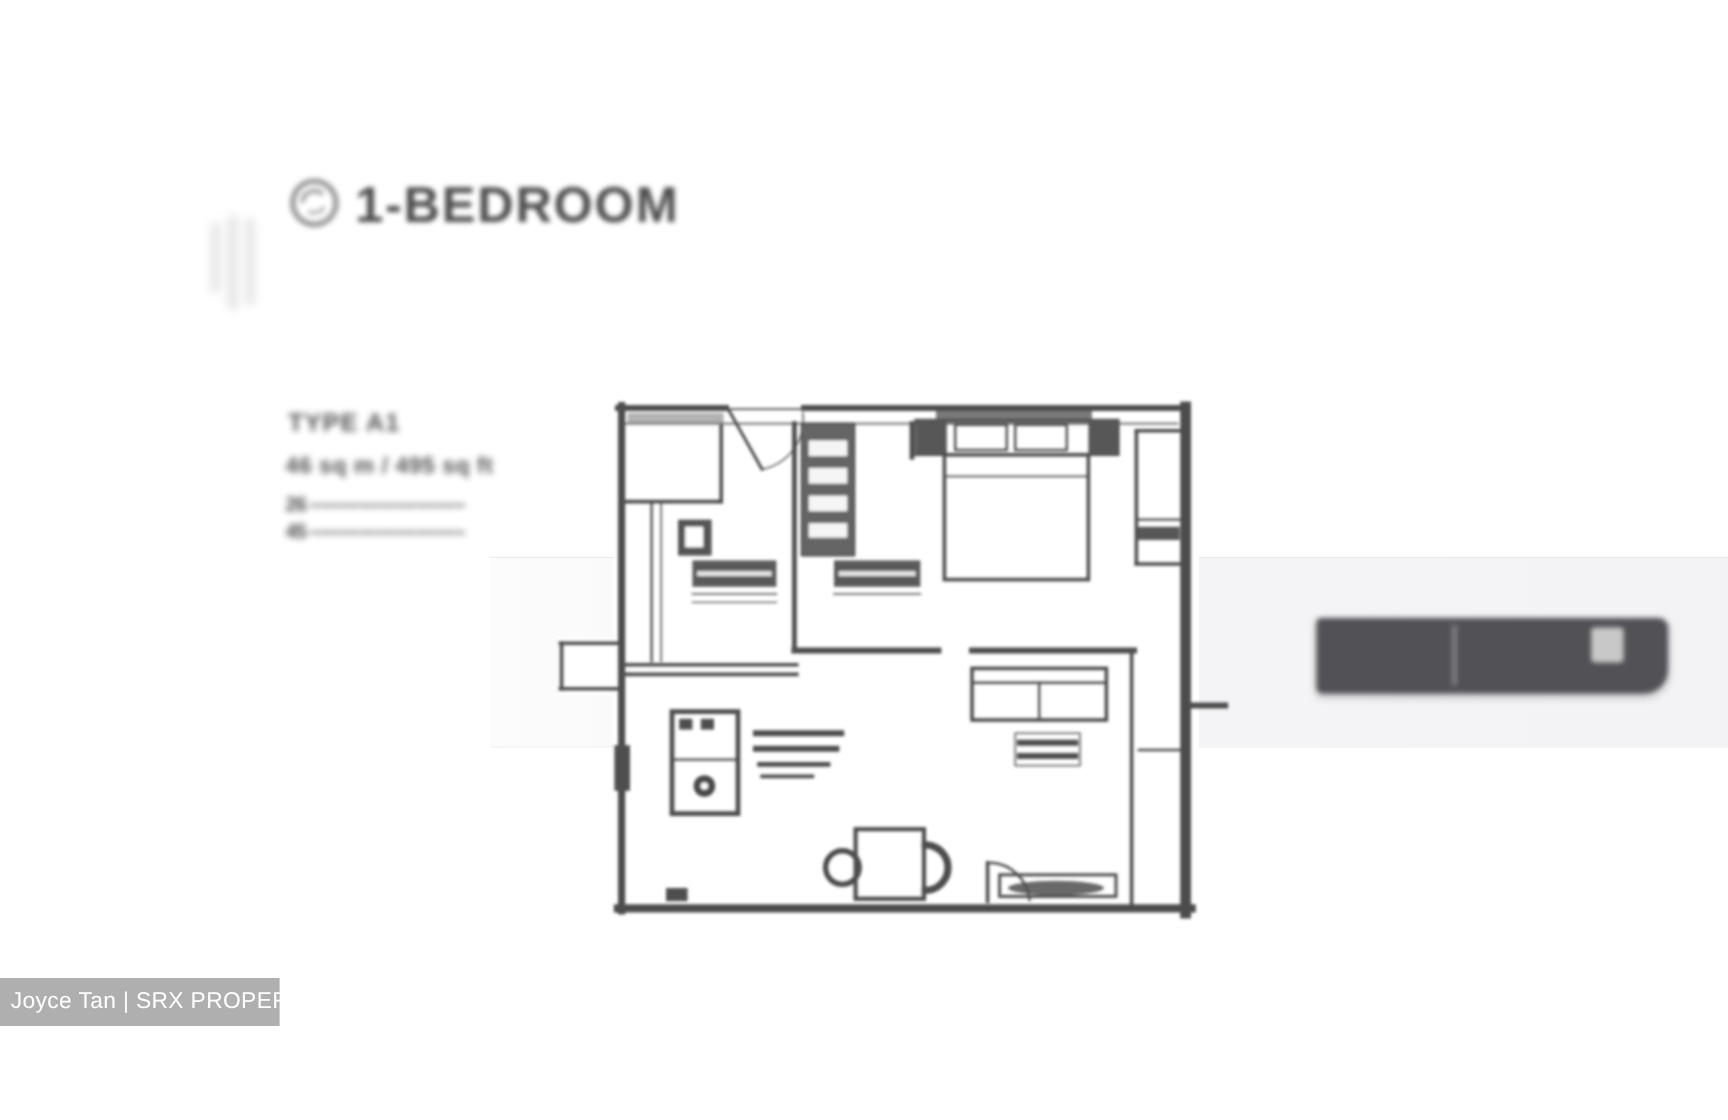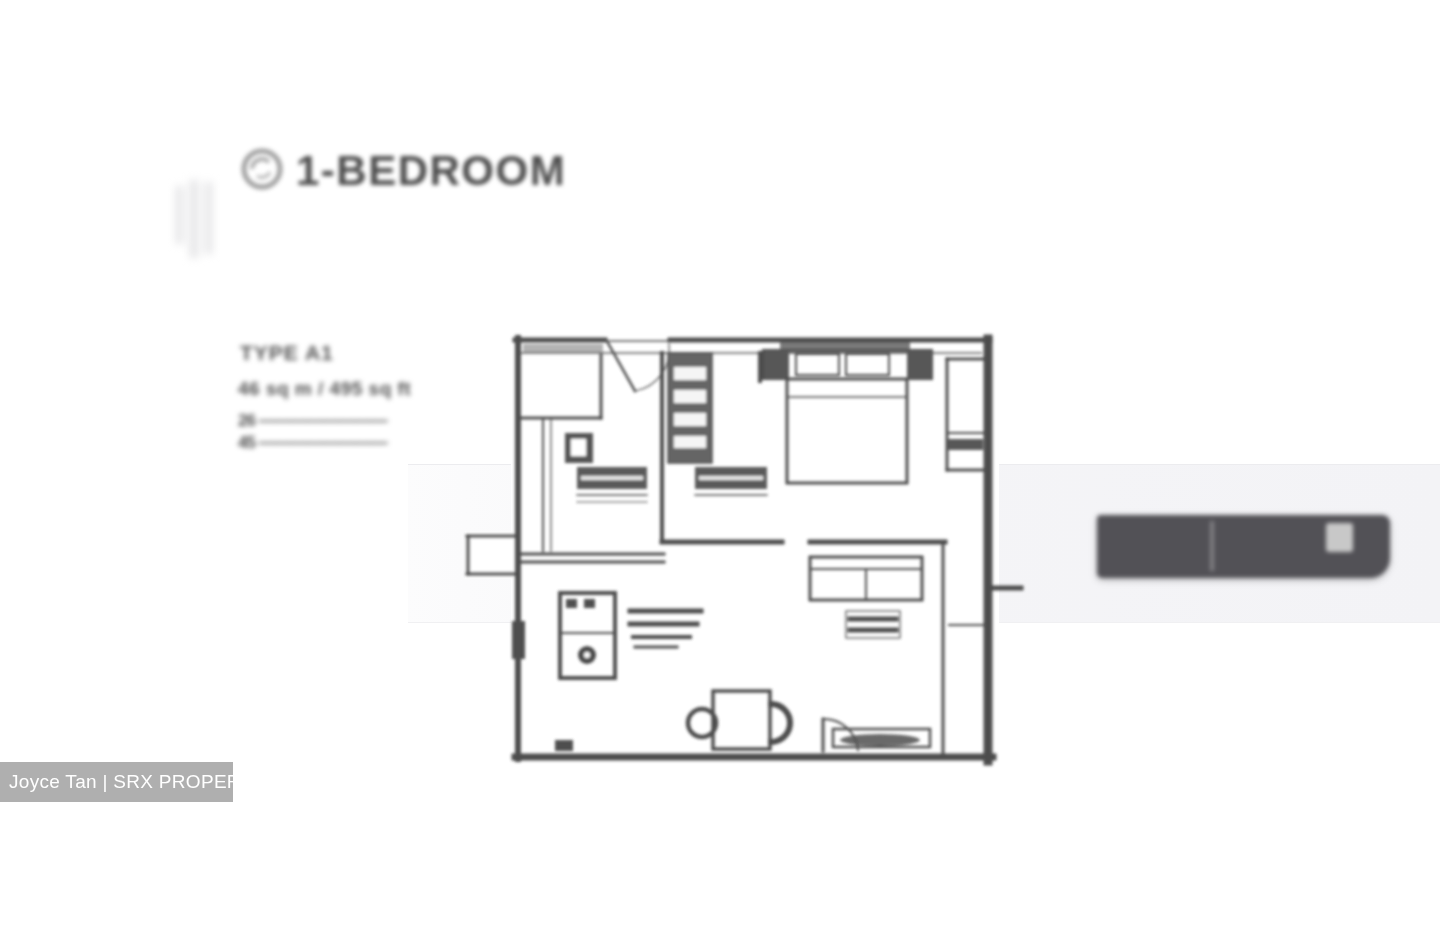--- a/index.html
+++ b/index.html
@@ -53,21 +53,21 @@
   .dark-banner .divider{
     position:absolute;left:113px;top:6px;width:4px;height:50px;
     background:rgba(255,255,255,0.28);
   }
   .dark-banner .hl-square{
     position:absolute;left:229px;top:8px;width:27px;height:29px;
     background:#c8c8c8;border-radius:3px;
   }
   
   .watermark{
-    position:absolute;left:0;top:762px;width:233px;height:40px;
+    position:absolute;left:0;top:815px;width:233px;height:40px;
     background:rgba(158,158,158,0.82);
     display:flex;align-items:center;
     filter:blur(0.4px);
   }
   .watermark span{
     color:#ffffff;font-size:19px;letter-spacing:0.3px;padding-left:9px;white-space:nowrap;
   }
 </style>
 </head>
 <body>

